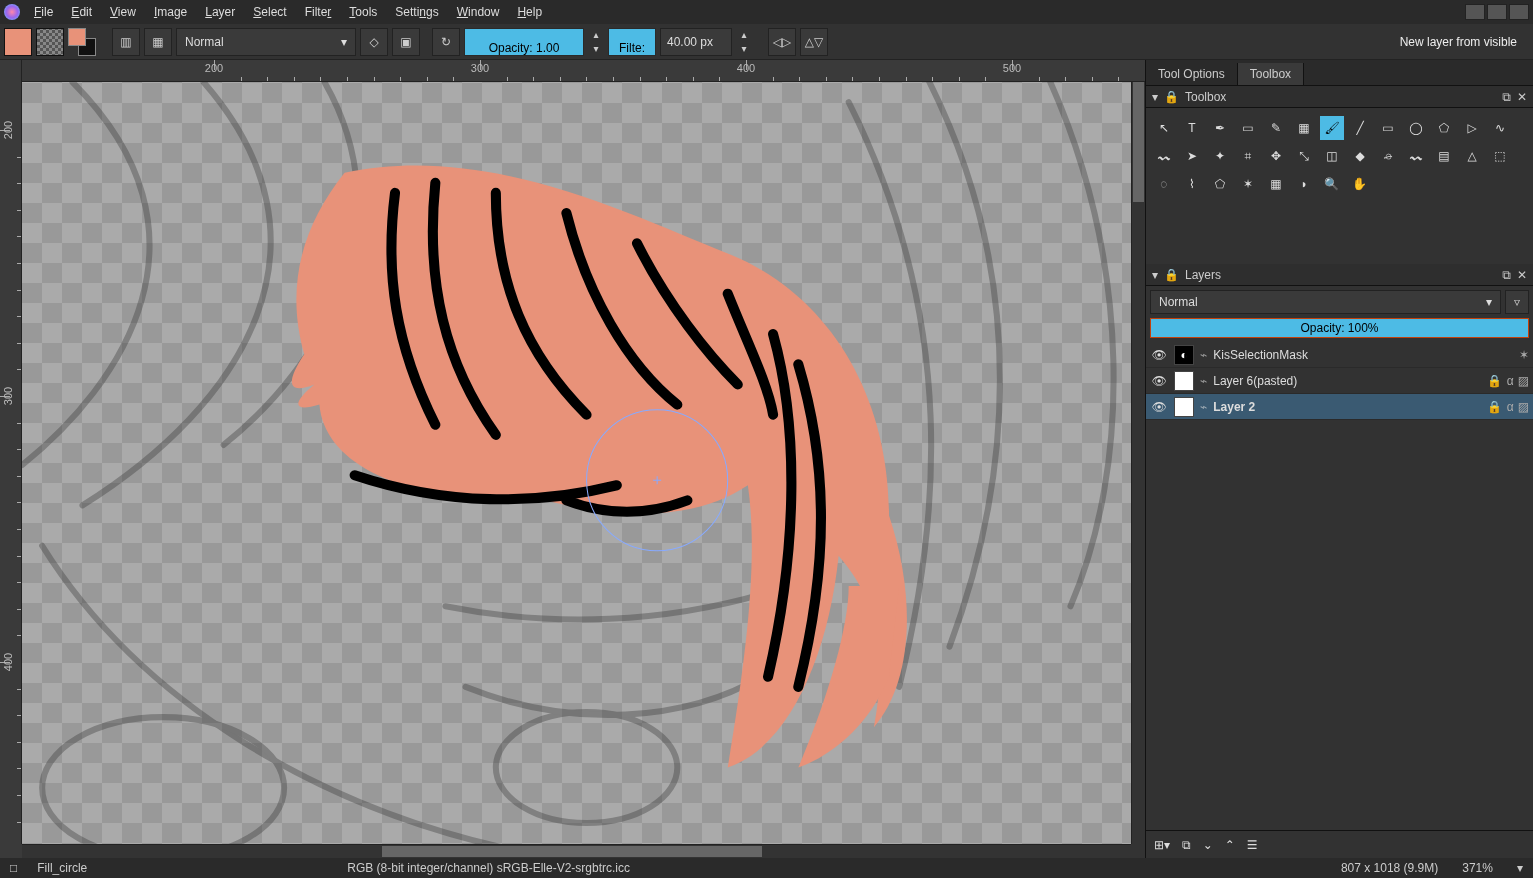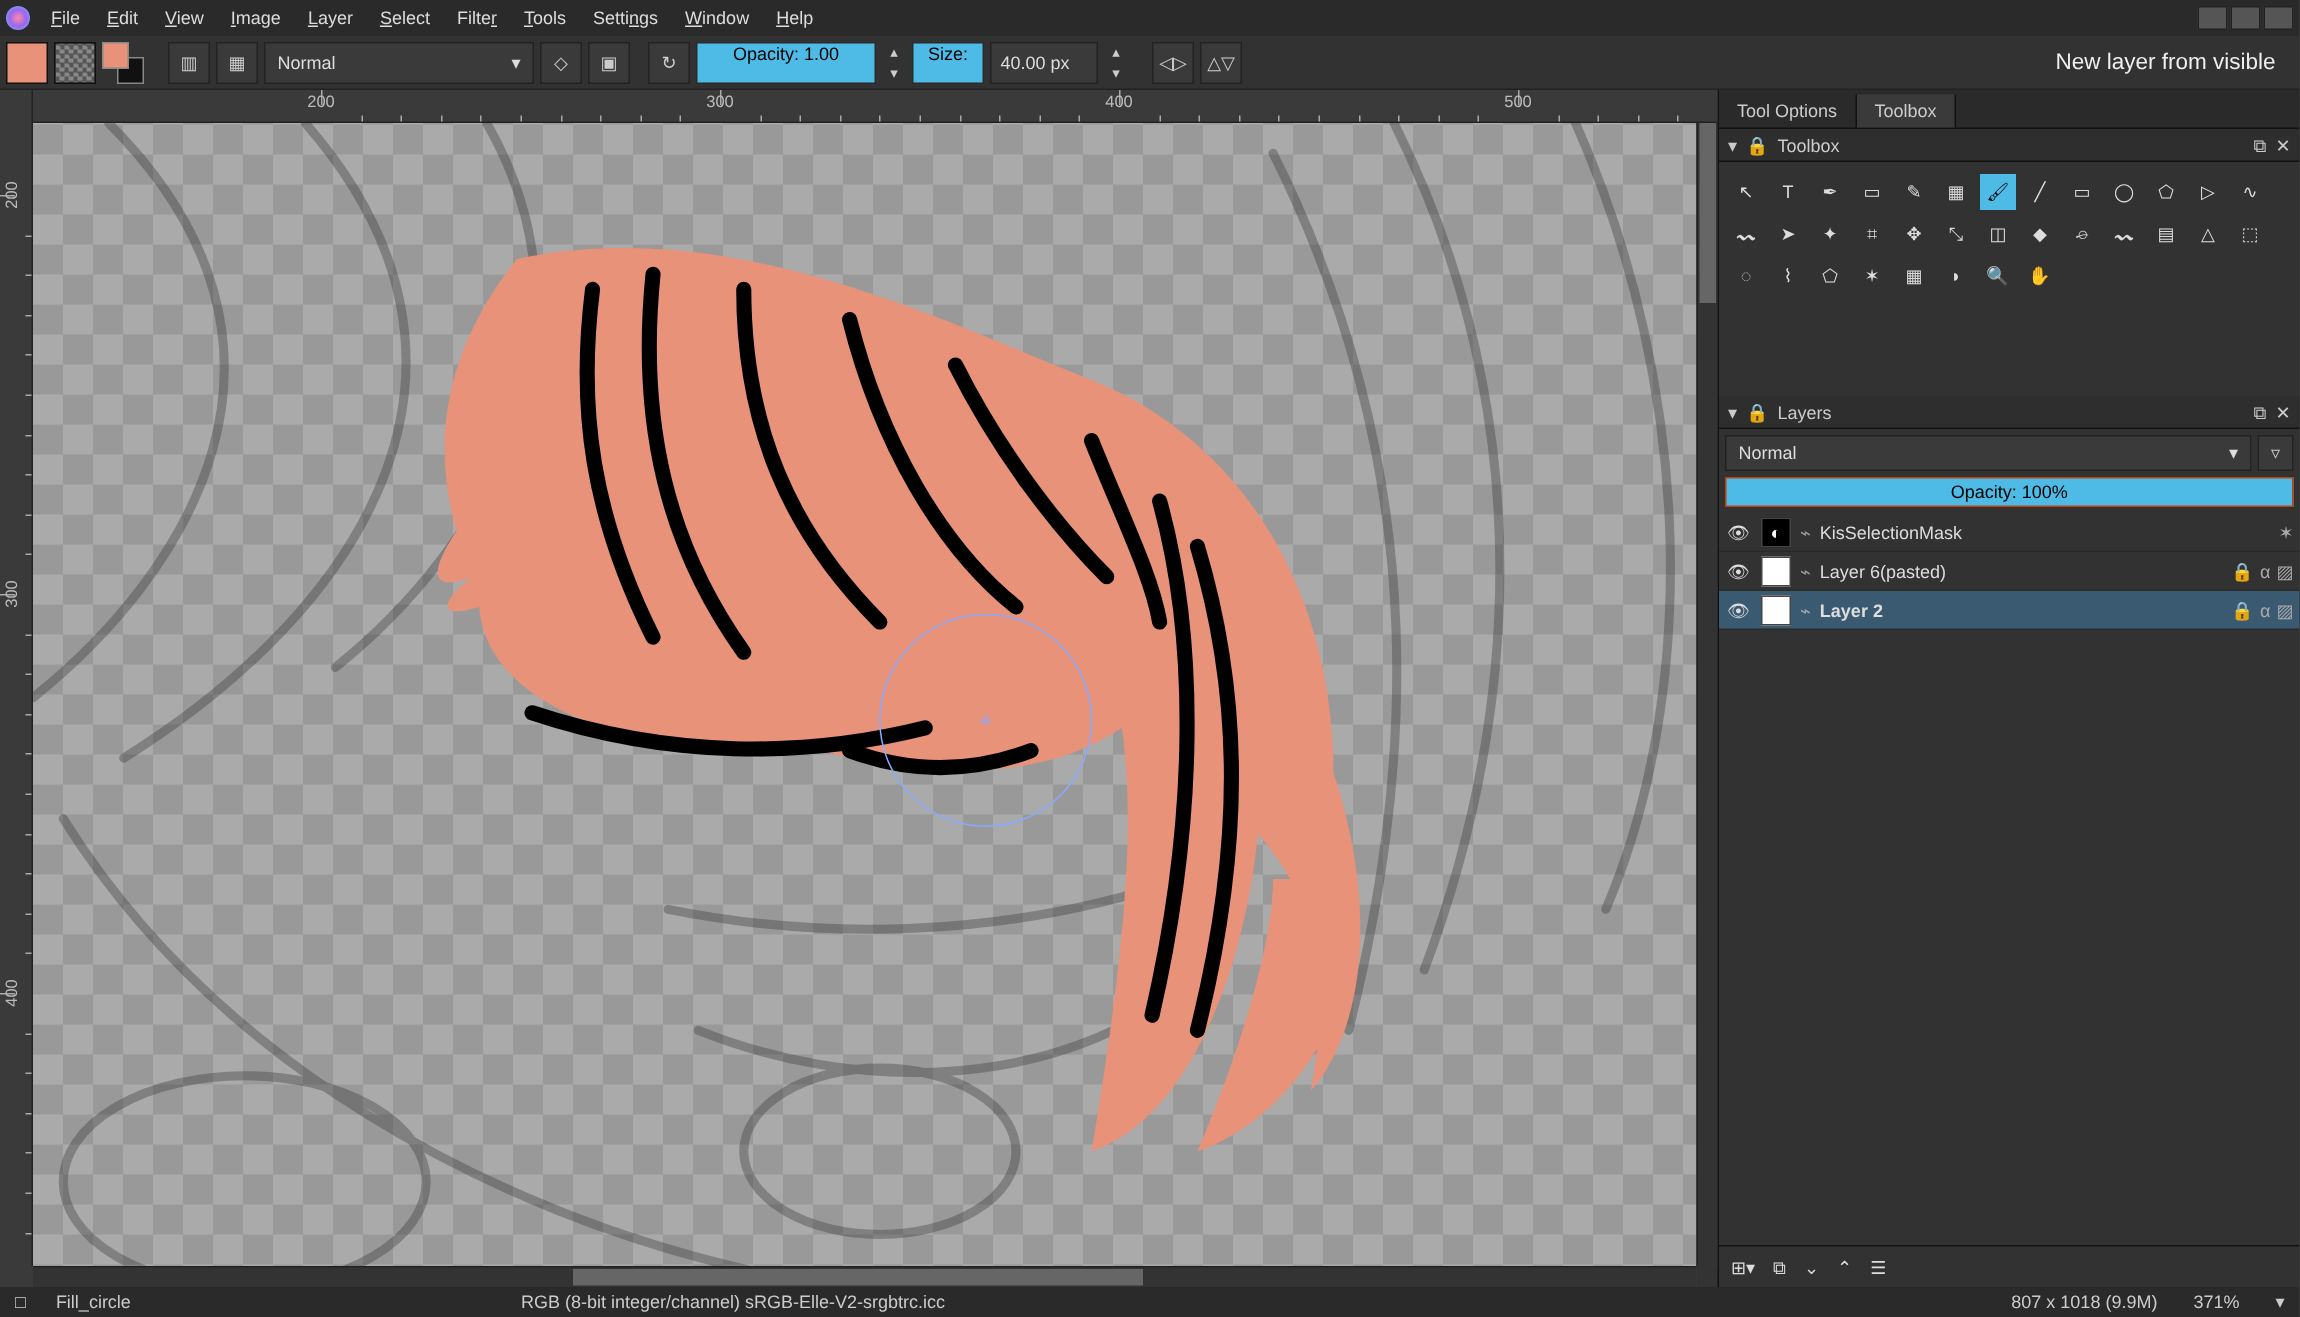--- a/index.html
+++ b/index.html
@@ -69,28 +69,28 @@
 }
 .iconbtn.small{ width:16px; height:14px; font-size:10px; border:none; background:transparent; }
 .sel {
   height:28px; width:180px;
   background:#3a3a3a; border:1px solid #222;
   display:flex; align-items:center; padding:0 8px;
   justify-content:space-between;
 }
 .opslider {
   height:28px; background:#4dbbe5; border:1px solid #2a2a2a;
-  display:flex; align-items:flex-start; justify-content:center;
+  display:flex; align-items:flex-end; justify-content:center;
   color:#000; font-weight:500;
 }
 .opslider.size-label { background:#4dbbe5; width:48px; }
 .sizeval { height:28px; width:72px; background:#3a3a3a; border:1px solid #222;
   display:flex; align-items:center; padding:0 6px;}
 .upd { display:flex; flex-direction:column; }
-.status-text { margin-left:auto; padding-right:12px; color:#eee; font-size:15px; }
+.status-text { margin-left:auto; padding-right:12px; color:#eee; font-size:12px; }
 
 
 .workarea {
   flex:1; display:flex; min-height:0;
 }
 .canvas-zone {
   width: 1145px;
   display:flex; flex-direction:column; min-height:0;
   background:#474747;
 }
@@ -212,21 +212,21 @@
   <div style="width:4px"></div>
   <div class="iconbtn">↻</div>
   <div class="opslider" style="width:120px">
     <span>Opacity:  1.00</span>
   </div>
   <div class="upd">
     <div class="iconbtn small">▴</div>
     <div class="iconbtn small">▾</div>
   </div>
   <div class="opslider size-label">
-    <span>Size:</span>
+    <span>Filte:</span>
   </div>
   <div class="sizeval">
     <span>40.00 px</span>
   </div>
   <div class="upd">
     <div class="iconbtn small">▴</div>
     <div class="iconbtn small">▾</div>
   </div>
   <div style="width:8px"></div>
   <div class="iconbtn">◁▷</div>

